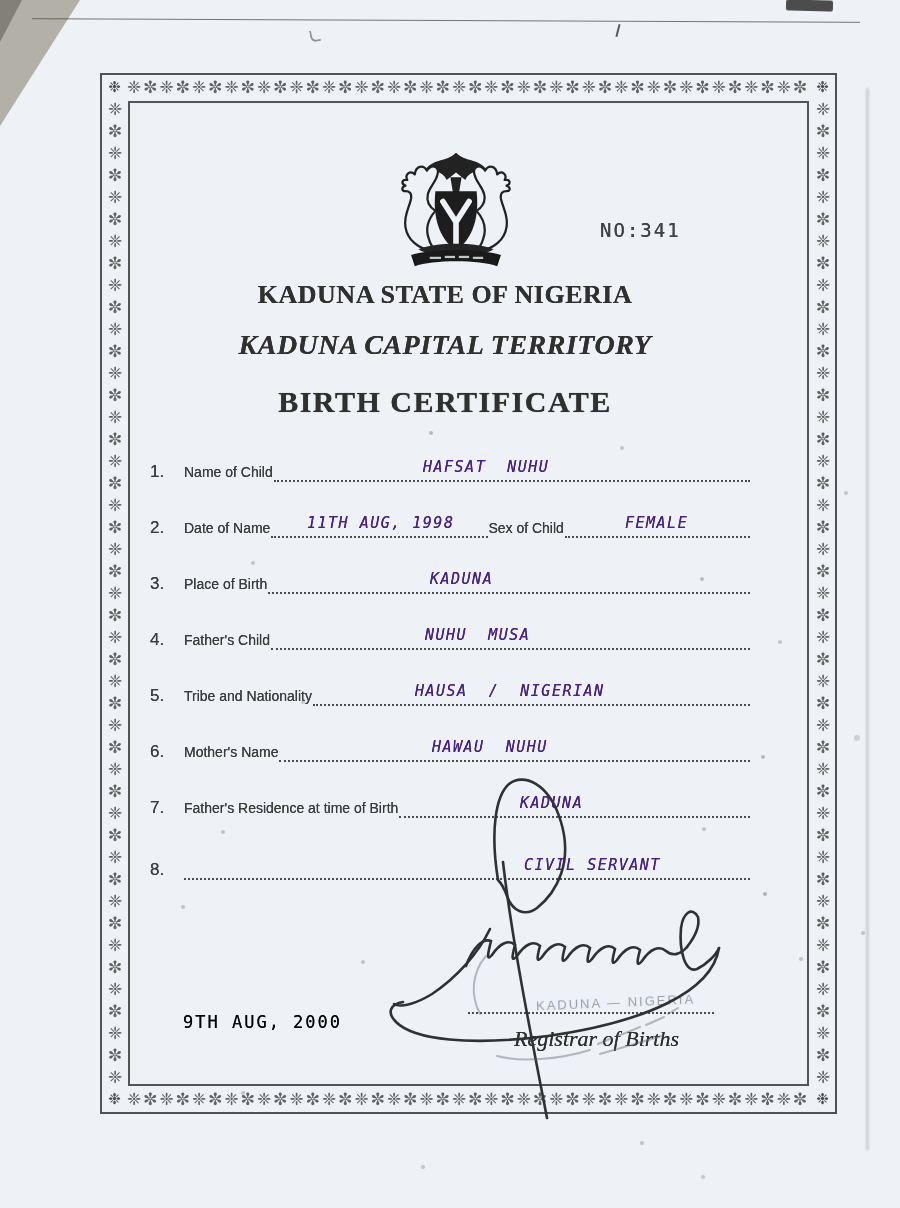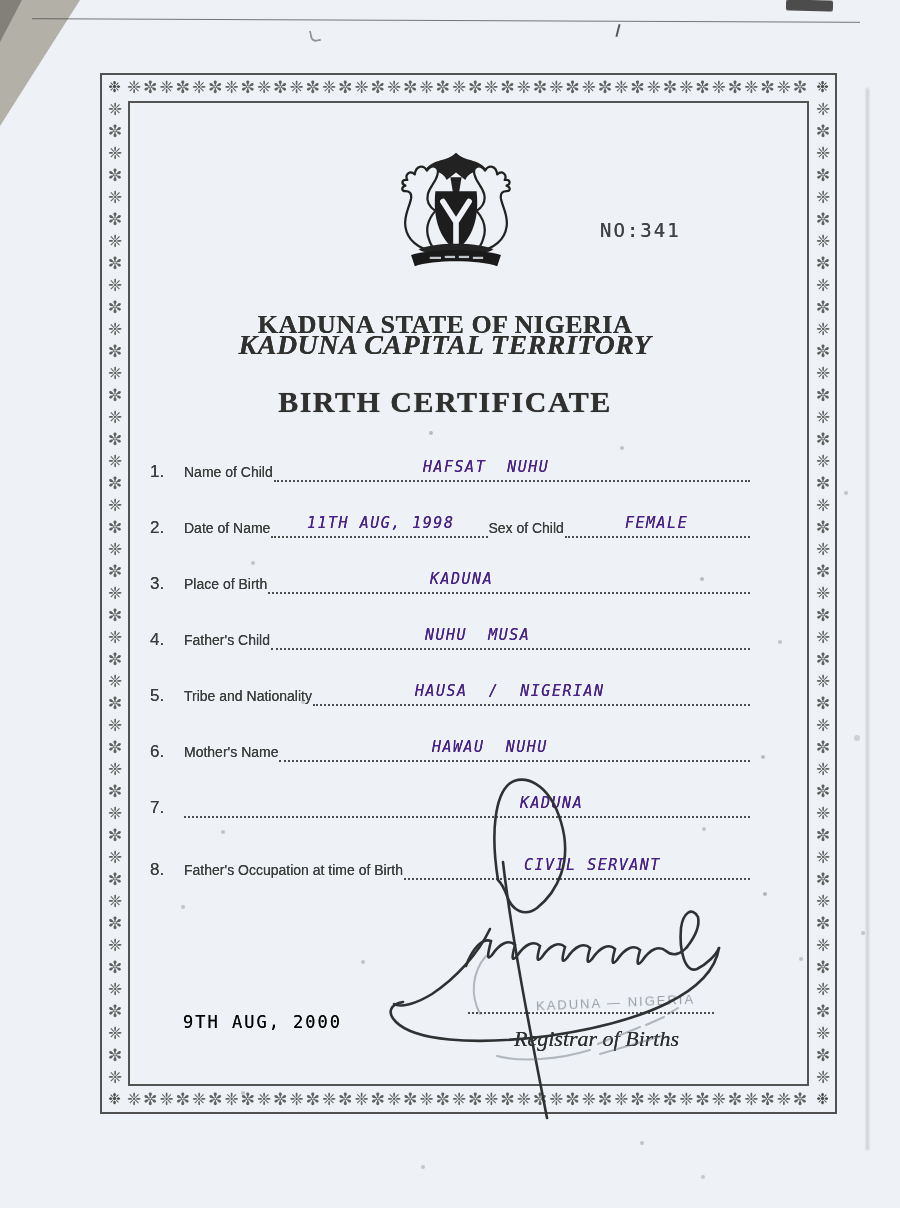--- a/index.html
+++ b/index.html
@@ -41,21 +41,21 @@
     writing-mode:vertical-rl;line-height:25px;white-space:nowrap;text-align:center;}
   .band-left{left:0;} .band-right{right:0;}
   .bcorner{position:absolute;width:25px;height:25px;font-size:15px;line-height:25px;text-align:center;
     color:#4d4d4d;font-family:"DejaVu Sans",sans-serif;}
   .bc-tl{left:0;top:0;} .bc-tr{right:0;top:0;} .bc-bl{left:0;bottom:0;} .bc-br{right:0;bottom:0;}
   
   .crest{position:absolute;left:388px;top:150px;width:136px;height:118px;}
   .serial{position:absolute;left:600px;top:219px;font-family:"DejaVu Sans Mono",monospace;
     font-size:19px;letter-spacing:2px;color:#3f4347;font-weight:normal;text-shadow:0 0 .6px #3f4347;}
   .headings{position:absolute;left:128px;width:634px;text-align:center;color:#30302f;}
-  .h-state{top:310px;font-family:"Liberation Serif",serif;font-weight:bold;font-size:26px;
+  .h-state{top:280px;font-family:"Liberation Serif",serif;font-weight:bold;font-size:26px;
     letter-spacing:.5px;position:absolute;width:100%;text-shadow:0 0 .5px #30302f;text-align:center;}
   .h-terr{top:329px;font-family:"Liberation Serif",serif;font-weight:bold;font-style:italic;
     font-size:28px;letter-spacing:.5px;position:absolute;width:100%;text-shadow:0 0 .5px #30302f;}
   .h-birth{top:385px;font-family:Liberation Serif, serif;font-weight:bold;font-size:30px;
     letter-spacing:1.5px;position:absolute;width:100%;text-shadow:0 0 .7px #30302f;}
   
   .row{position:absolute;left:150px;width:600px;height:24px;display:flex;align-items:flex-end;}
   .num{flex:0 0 34px;font-size:17px;color:#3c3c3c;line-height:20px;text-shadow:0 0 .4px #3c3c3c;}
   .lbl{font-size:14px;color:#3c3c3c;line-height:20px;white-space:nowrap;padding-right:1px;
     text-shadow:0 0 .4px #3c3c3c;margin-top:28px;}
@@ -170,27 +170,27 @@
 
   <div class="row" style="top:738px">
     <span class="num">6.</span>
     <span class="lbl">Mother's Name</span>
     <span class="leader"></span>
     <span class="val" style="left:282px">HAWAU  NUHU</span>
   </div>
 
   <div class="row" style="top:794px">
     <span class="num">7.</span>
+    <span class="lbl">Father's Residence at time of Birth</span>
     <span class="leader"></span>
     <span class="val" style="left:370px">KADUNA</span>
   </div>
 
   <div class="row" style="top:856px">
     <span class="num">8.</span>
-    <span class="lbl">Father's Occupation at time of Birth</span>
     <span class="leader"></span>
     <span class="val" style="left:374px">CIVIL SERVANT</span>
   </div>
 
   <div class="issue-date">9TH AUG, 2000</div>
   <div class="sig-dots"></div>
   <div class="stamp-text">KADUNA — NIGERIA</div>
   <div class="registrar">Registrar of Births</div>
 
   <svg class="sig-svg" viewBox="360 770 400 360">

